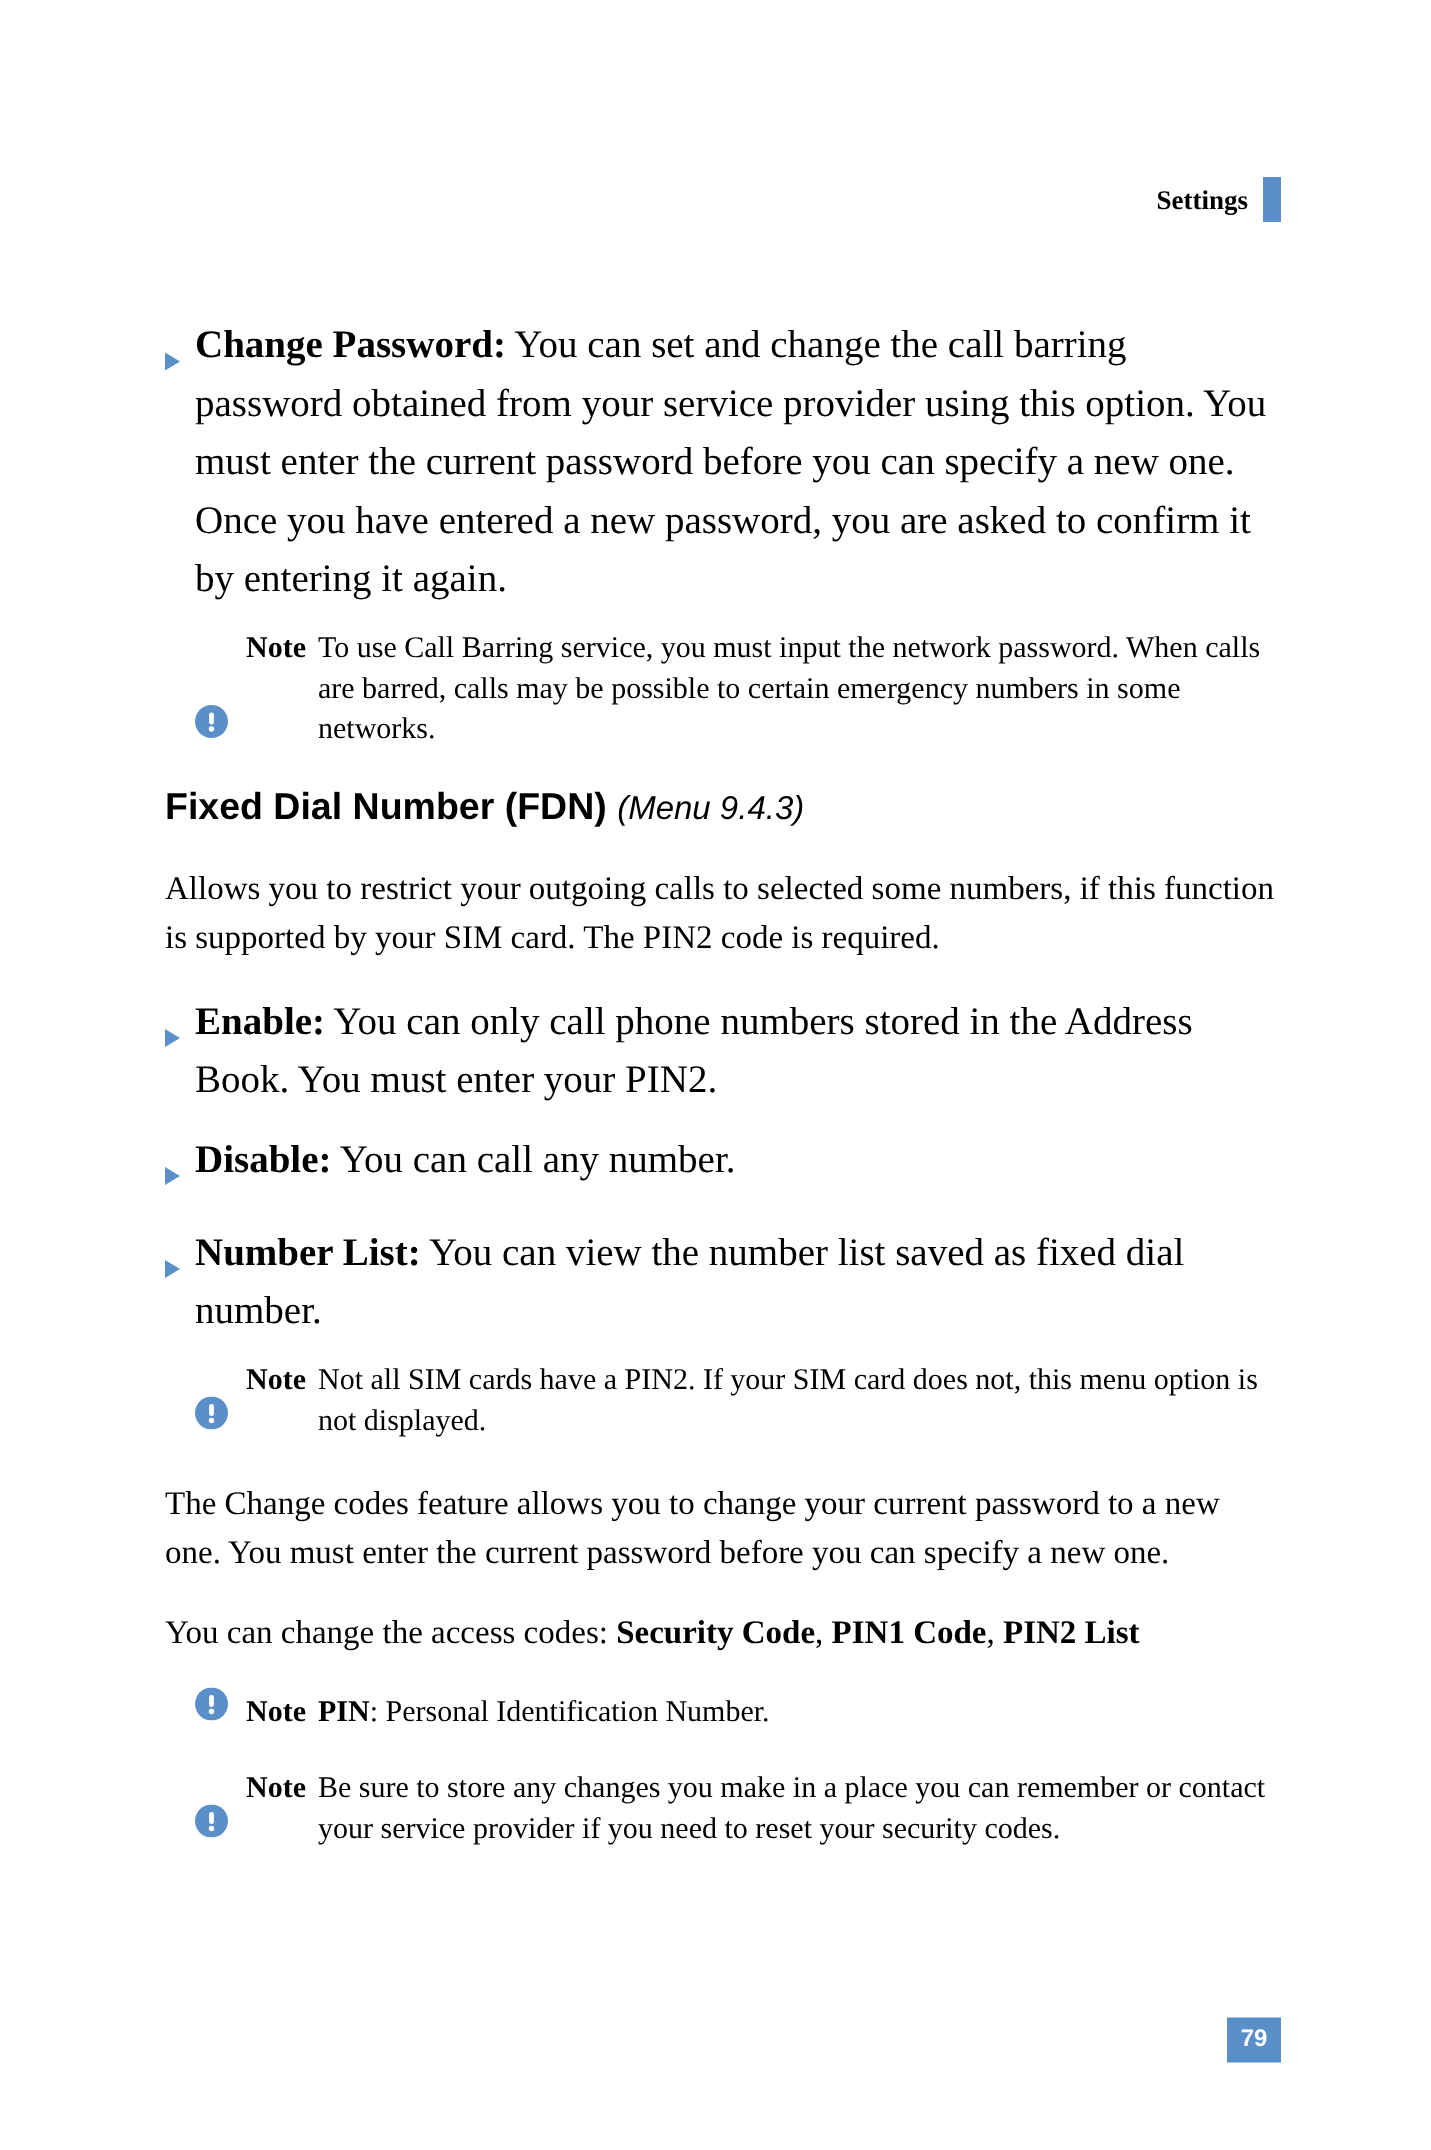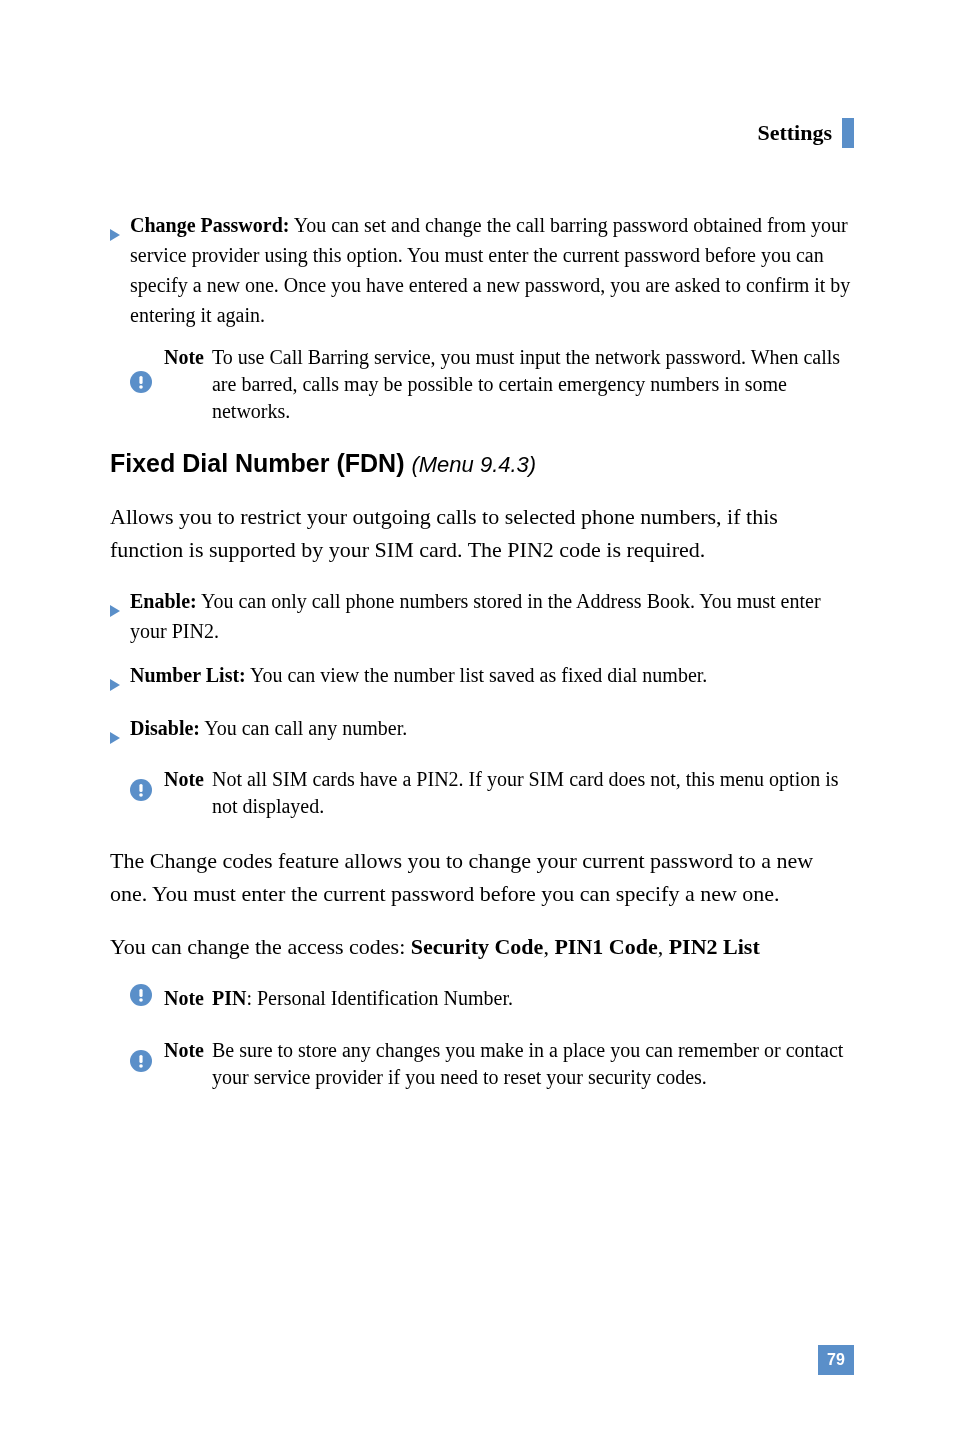--- a/index.html
+++ b/index.html
@@ -14,51 +14,51 @@
     }
     .header {
       position: absolute;
       top: 118px;
       right: 100px;
       display: flex;
       align-items: center;
       gap: 10px;
     }
     .header-title {
-      font-size: 22px;
+      font-size: 18px;
       font-weight: bold;
       font-family: Georgia, serif;
     }
     .header-bar {
       width: 12px;
       height: 30px;
       background: #5a8fc9;
     }
     .content {
       margin-top: 100px;
     }
     .bullet-item {
       display: flex;
       align-items: flex-start;
       margin-bottom: 14px;
-      font-size: 20px;
+      font-size: 26px;
       line-height: 1.5;
     }
     .bullet-icon {
       flex-shrink: 0;
       margin-right: 10px;
       margin-top: 9px;
     }
     .bullet-text {
       flex: 1;
     }
     .bold { font-weight: bold; }
     .note-block {
       display: flex;
-      align-items: center;
+      align-items: flex-end;
       margin: 8px 0 24px 20px;
       font-size: 20px;
       line-height: 1.35;
     }
     .note-icon {
       flex-shrink: 0;
       margin-right: 12px;
       margin-top: 1px;
     }
     .note-label {
@@ -141,52 +141,52 @@
       <span class="note-label">Note</span>
       <span class="note-text">To use Call Barring service, you must input the network password. When calls are barred, calls may be possible to certain emergency numbers in some networks.</span>
     </div>
   </div>
 
   <h2 class="section-heading">
     <span>Fixed Dial Number (FDN)</span>
     <span class="menu-ref">(Menu 9.4.3)</span>
   </h2>
 
-  <p class="paragraph">Allows you to restrict your outgoing calls to selected phone numbers, if this function is supported by your SIM card. The PIN2 code is required.</p>
+  <p class="paragraph">Allows you to restrict your outgoing calls to selected some numbers, if this function is supported by your SIM card. The PIN2 code is required.</p>
 
   <div class="bullet-item">
     <span class="bullet-icon">
       <svg width="10" height="12" viewBox="0 0 10 12">
           <polygon points="0,0 10,6 0,12" fill="#5a8fc9"></polygon>
         </svg>
     </span>
     <span class="bullet-text">
       <span class="bold">Enable:</span><span> You can only call phone numbers stored in the Address Book. You must enter your PIN2.</span>
     </span>
   </div>
 
   <div class="bullet-item">
     <span class="bullet-icon">
       <svg width="10" height="12" viewBox="0 0 10 12">
           <polygon points="0,0 10,6 0,12" fill="#5a8fc9"></polygon>
         </svg>
     </span>
     <span class="bullet-text">
+      <span class="bold">Disable:</span><span> You can call any number.</span>
+    </span>
+  </div>
+
+  <div class="bullet-item">
+    <span class="bullet-icon">
+      <svg width="10" height="12" viewBox="0 0 10 12">
+          <polygon points="0,0 10,6 0,12" fill="#5a8fc9"></polygon>
+        </svg>
+    </span>
+    <span class="bullet-text">
       <span class="bold">Number List:</span><span> You can view the number list saved as fixed dial number.</span>
-    </span>
-  </div>
-
-  <div class="bullet-item">
-    <span class="bullet-icon">
-      <svg width="10" height="12" viewBox="0 0 10 12">
-          <polygon points="0,0 10,6 0,12" fill="#5a8fc9"></polygon>
-        </svg>
-    </span>
-    <span class="bullet-text">
-      <span class="bold">Disable:</span><span> You can call any number.</span>
     </span>
   </div>
 
   <div class="note-block">
     <span class="note-icon">
       <svg width="22" height="22" viewBox="0 0 22 22">
           <circle cx="11" cy="11" r="11" fill="#5a8fc9"></circle>
           <rect x="9.4" y="5" width="3.2" height="8" rx="1.5" fill="#fff"></rect>
           <circle cx="11" cy="16" r="1.8" fill="#fff"></circle>
         </svg>

